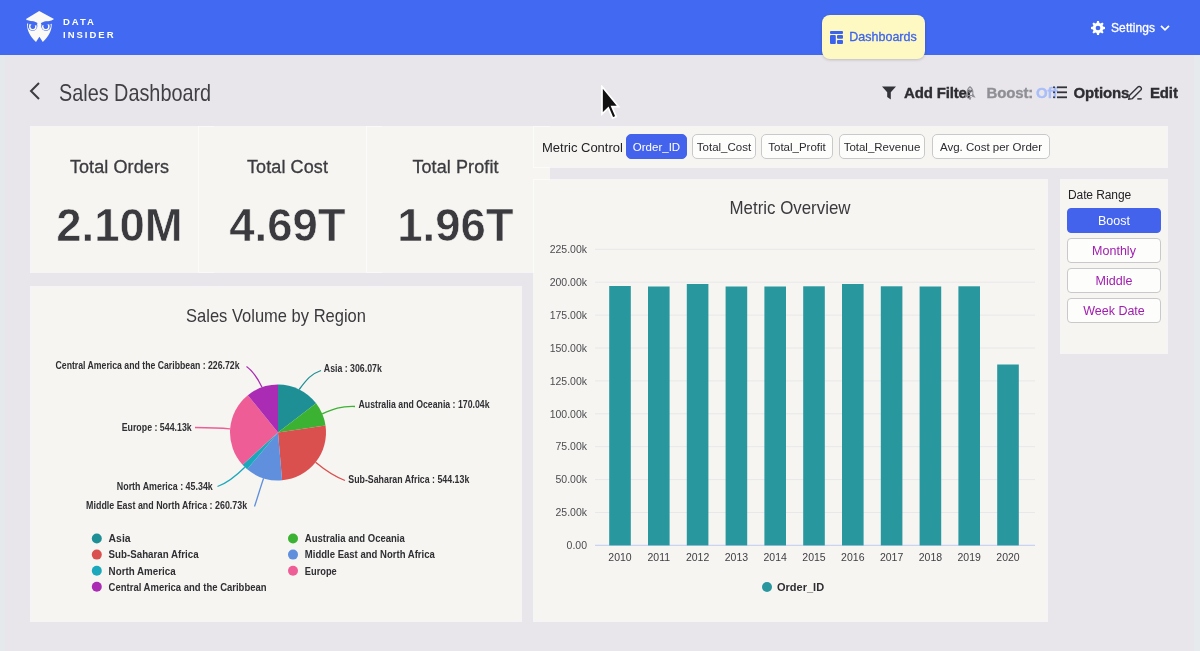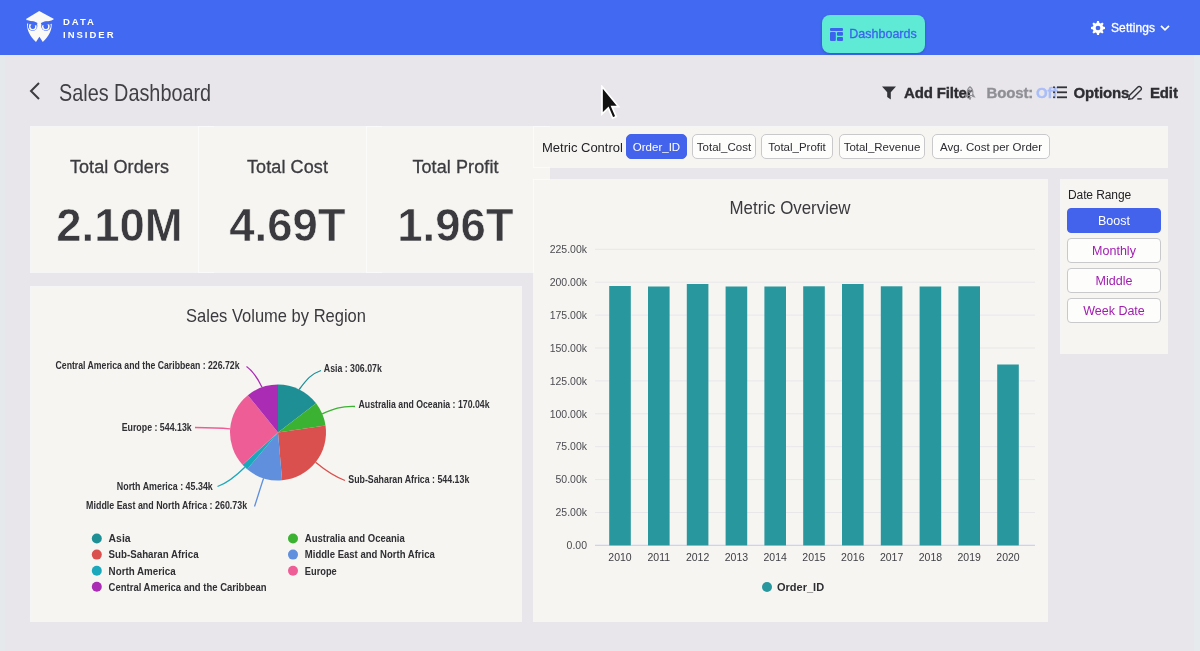--- a/index.html
+++ b/index.html
@@ -3,21 +3,21 @@
 <meta charset="utf-8">
 <style>
 *{margin:0;padding:0;box-sizing:border-box;}
 body{font-family:"Liberation Sans",sans-serif;}
 #app{position:relative;width:1200px;height:651px;background:#e8e6ea;overflow:hidden;}
 .edgeL{position:absolute;left:0;top:55px;width:5px;height:596px;background:#e5e9ec;}
 .edgeR{position:absolute;right:0;top:55px;width:6px;height:596px;background:#e6eaed;}
 .nav{position:absolute;left:0;top:0;width:1200px;height:55px;background:#4169f1;}
 .logo{position:absolute;left:28px;top:10px;}
 .logotx{position:absolute;left:63px;top:14.5px;color:#fff;font-weight:bold;font-size:9.5px;letter-spacing:2px;line-height:13.3px;}
-.navbtn{position:absolute;left:822px;top:15px;width:103px;height:38px;background:#5eead4;border-radius:8px;box-shadow:0 1px 3px rgba(0,0,0,.18);display:flex;align-items:center;justify-content:center;gap:6px;color:#3c63ee;font-size:12.5px;font-weight:500;letter-spacing:0;-webkit-text-stroke:.3px #3c63ee;}
+.navbtn{position:absolute;left:822px;top:15px;width:103px;height:44px;background:#fef9c3;border-radius:8px;box-shadow:0 1px 3px rgba(0,0,0,.18);display:flex;align-items:center;justify-content:center;gap:6px;color:#3c63ee;font-size:12.5px;font-weight:500;letter-spacing:0;-webkit-text-stroke:.3px #3c63ee;}
 .navitem{position:absolute;top:0;height:55px;display:flex;align-items:center;color:#fff;font-size:12px;letter-spacing:.1px;font-weight:500;-webkit-text-stroke:.3px #fff;}
 .card{position:absolute;background:#f6f5f1;box-shadow:0 0 0 1px rgba(255,255,255,.55);}
 .kpi{width:182px;height:145px;top:127px;text-align:center;color:#3b3b40;}
 .kpi .t{margin-top:30px;margin-left:-5px;font-size:18px;font-weight:400;letter-spacing:.1px;-webkit-text-stroke:.3px currentColor;}
 .kpi .v{margin-top:22px;margin-left:-5px;font-size:45.5px;font-weight:700;letter-spacing:0;color:#3a3a3f;-webkit-text-stroke:.6px #f6f5f1;}
 .subhead{position:absolute;color:#35353a;}
 .hicon{position:absolute;display:flex;align-items:center;font-size:15px;font-weight:700;letter-spacing:-.15px;color:#2d2d32;-webkit-text-stroke:.35px currentColor;}
 .chip{position:absolute;top:7px;height:25px;border:1px solid #c9c9cc;border-radius:5px;background:#fdfdfc;display:flex;align-items:center;justify-content:center;font-size:11.5px;color:#2d2d32;}
 .chip.sel{background:#4463ec;border-color:#4463ec;color:#fff;}
 .drbtn{position:absolute;left:6px;width:94px;height:25px;border:1px solid #c9c9cc;border-radius:4px;background:#fdfdfc;display:flex;align-items:center;justify-content:center;font-size:12.5px;color:#a21caf;}

